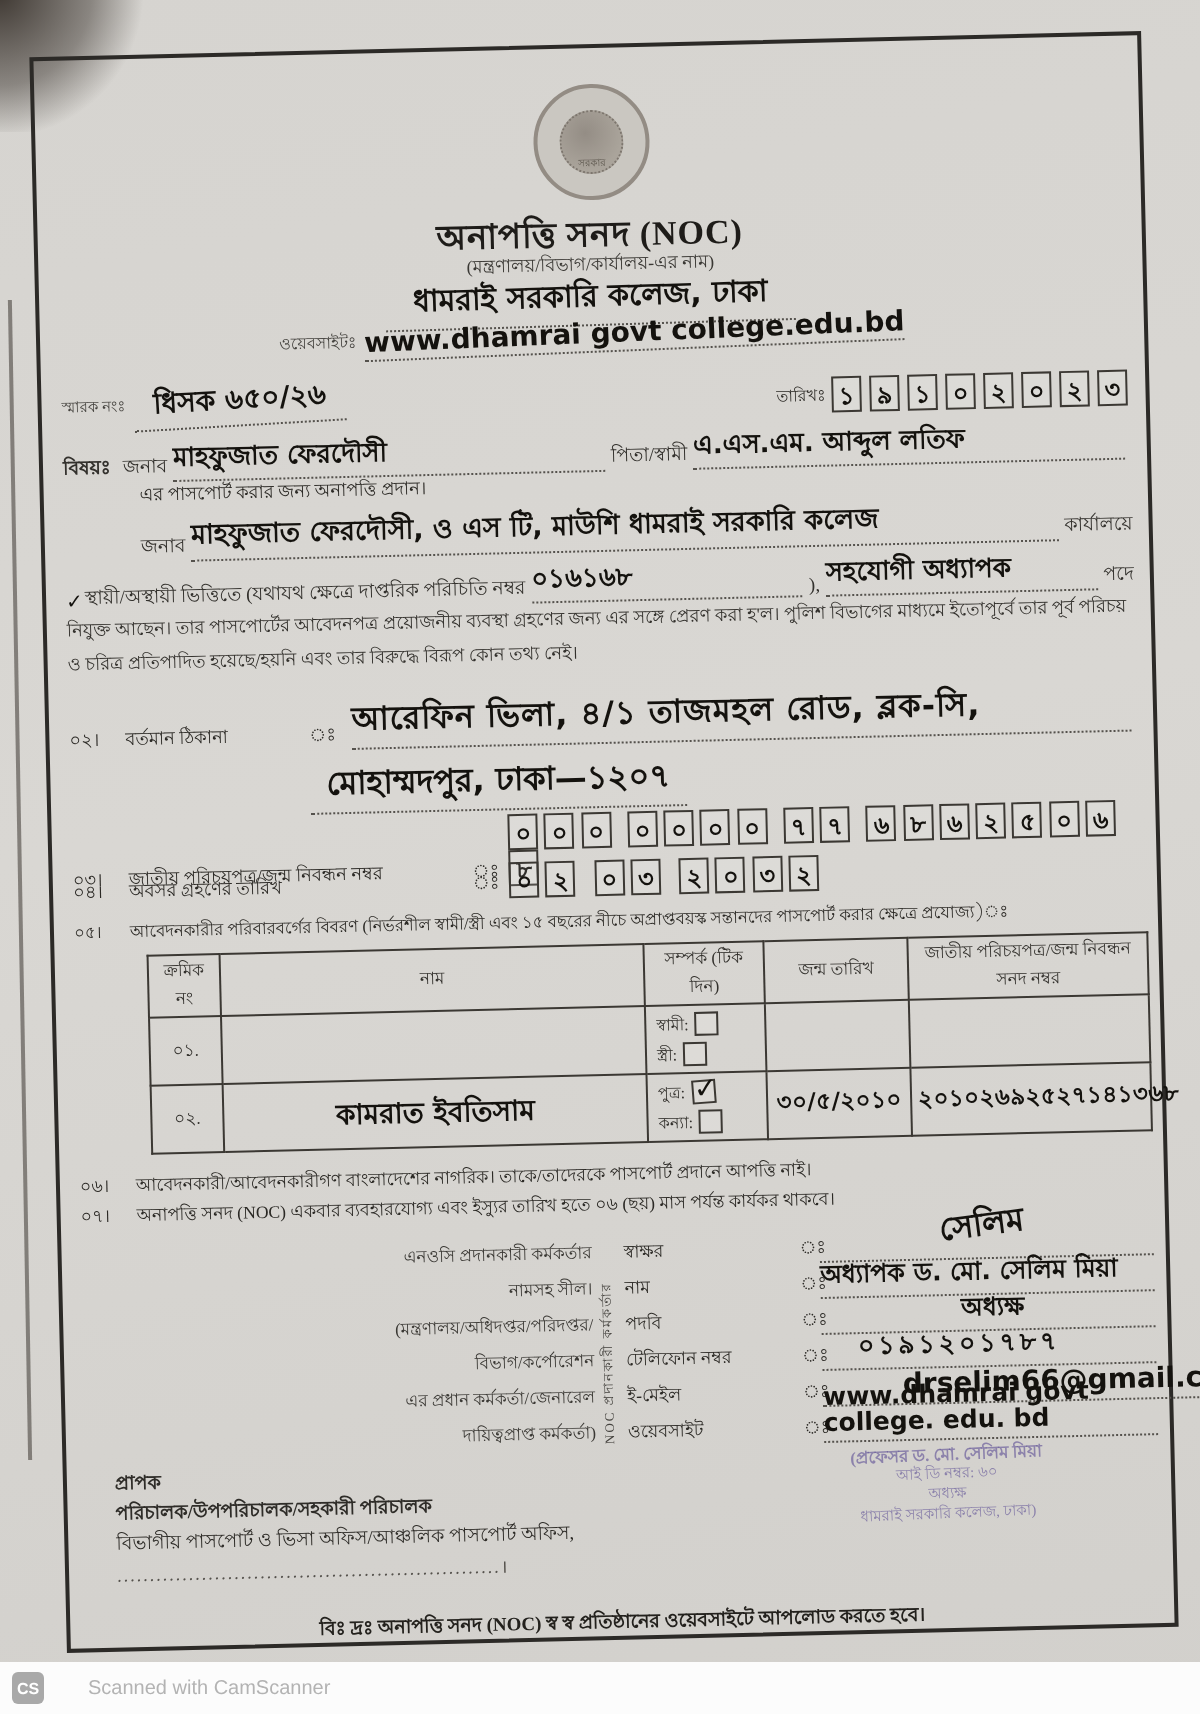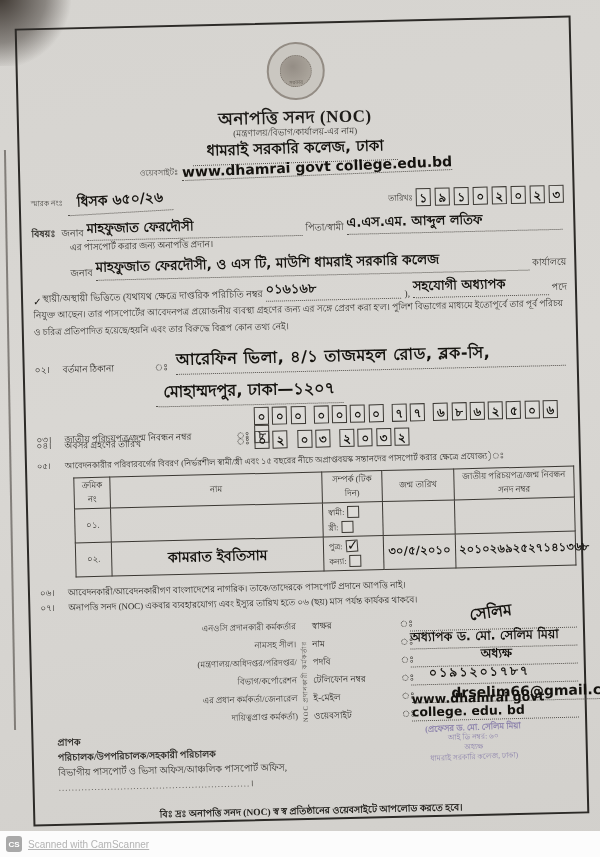--- a/index.html
+++ b/index.html
@@ -116,24 +116,24 @@
   .recipient .b{font-weight:bold;}
   .recipient .dots{font-size:9px;letter-spacing:1px;color:#55524d;}
 
   .stamp{top:702px;right:22px;width:180px;text-align:center;color:rgba(96,80,150,.62);
     font-size:7.5px;line-height:10px;transform:rotate(-1deg);}
   .stamp .l0{font-size:8.5px;font-weight:bold;}
 
   .note{top:780px;font-size:9.5px;font-weight:bold;color:#23211d;}
 
   .footer{position:absolute;left:0;right:0;bottom:0;height:26px;background:#fcfcfc;
-    display:flex;align-items:center;gap:6px;padding-left:6px;font-family:"Liberation Sans",sans-serif;}
+    display:flex;align-items:center;gap:22px;padding-left:6px;font-family:"Liberation Sans",sans-serif;}
   .cs-icon{width:16px;height:16px;border-radius:3px;background:#a9a9a9;color:#fff;font-size:8px;
     font-weight:bold;display:flex;align-items:center;justify-content:center;}
-  .footer .txt{color:#b3b3b3;font-size:10px;text-decoration:underline;}
+  .footer .txt{color:#b3b3b3;font-size:10px;}
 </style>
 </head>
 <body>
 
 <div class="scan-bg"></div>
 <div class="corner-shadow"></div>
 <div class="left-page-edge"></div>
 
 <div class="sheet">
 

